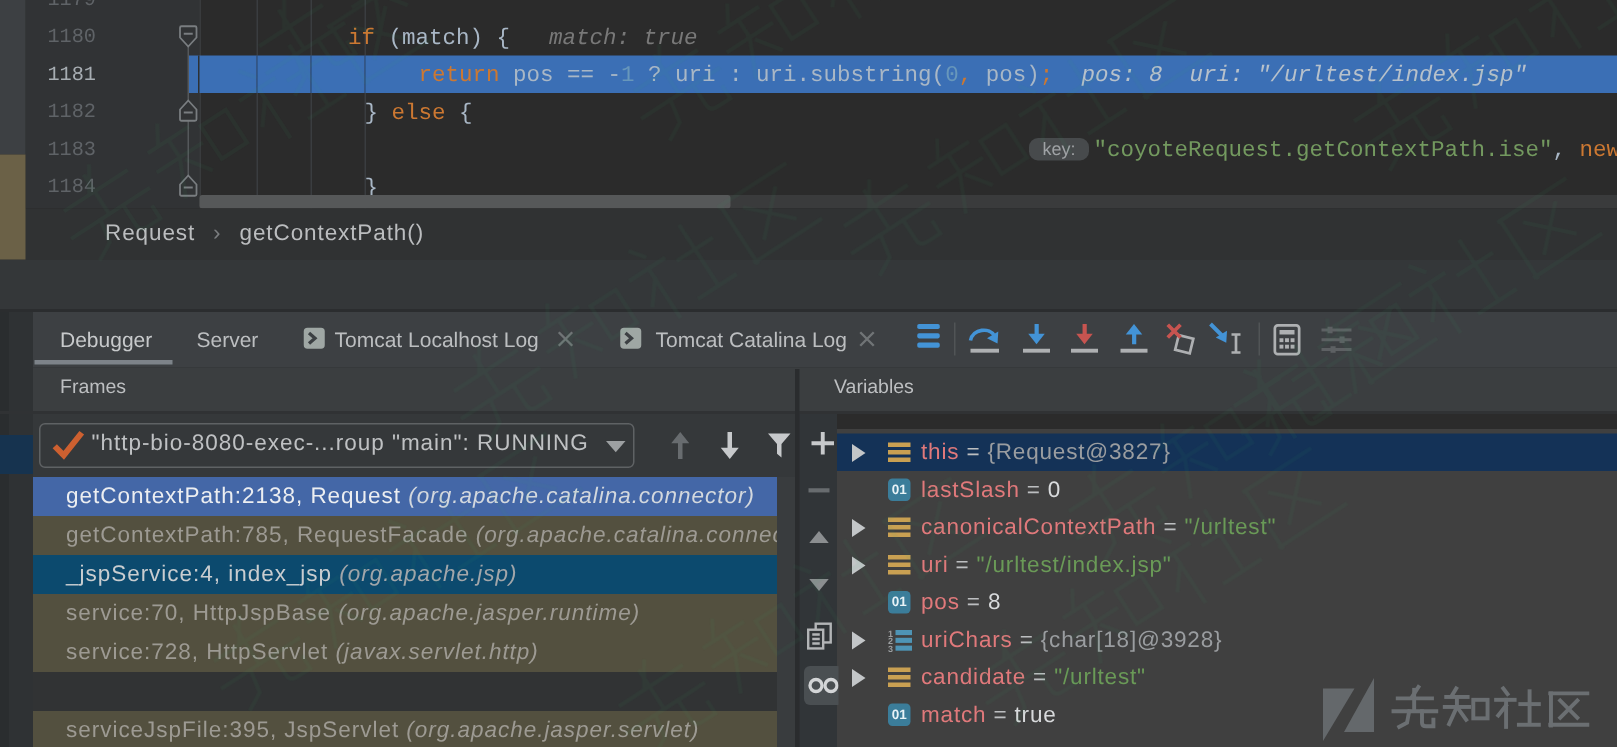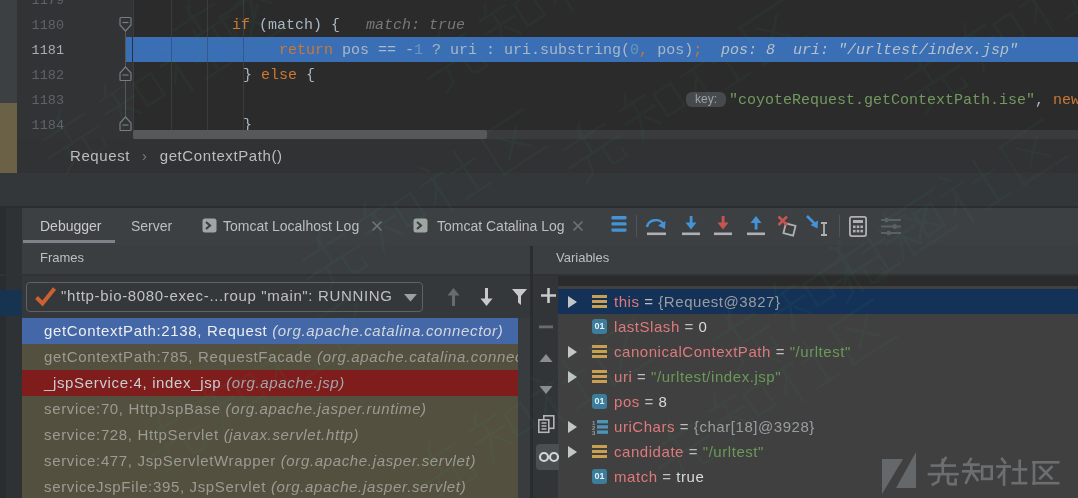--- a/index.html
+++ b/index.html
@@ -28,21 +28,21 @@
   #tabs{left:0;top:208px;width:1078px;height:37px;background:#3d4043;font-size:14px;color:#bcbec0}
   #leftcol{left:0;top:208px;width:22px;height:290px;background:#2f3234}
   #headers{left:22px;top:245px;width:1056px;height:30px;background:#3b3e40;font-size:13px;color:#bdbfc1}
   #hdrline{left:0;top:274px;width:1078px;height:2px;background:#303234}
   #ftoolbar{left:22px;top:276px;width:508px;height:42px;background:#35383a}
   #combo{left:26px;top:282px;width:397px;height:30px;border:1px solid #5f6264;border-radius:4px;box-sizing:border-box}
   #frames{left:22px;top:318px;width:496px;height:180px;background:#313334;overflow:hidden}
   .frow{position:absolute;left:0;width:496px;height:26px;line-height:26px;font-size:15px;letter-spacing:0.65px;white-space:nowrap;overflow:hidden}
   .ftan{background:#53503f;color:#9d9a93}
   .fsel{background:#4467a7;color:#eceef1}
-  .fnorm{background:#7f1d1d;color:#c9cdd0}
+  .fnorm{background:#0c4a6e;color:#c9cdd0}
   .pkg{font-style:italic}
   #fscroll{left:518px;top:318px;width:12px;height:180px;background:#393c3e}
   #vdivider{left:530px;top:246px;width:3px;height:252px;background:#2a2c2e}
   #wcol{left:533px;top:276px;width:25px;height:222px;background:#313538}
   #vars{left:558px;top:286px;width:520px;height:222px;background:#404040}
   .vrow{position:absolute;left:0;width:520px;height:25px;line-height:25px;font-size:15px;letter-spacing:0.55px;color:#bcbec0;white-space:pre}
   .vname{color:#e0797b}
   .vgray{color:#9a9da0}
   .vstr{color:#6a9a57}
   .vwhite{color:#d8dadc}
@@ -244,21 +244,20 @@
       <circle cx="21" cy="142" r="4"></circle>
   </g>
 </svg>
 
 <div class="abs" id="frames">
   <div class="frow fsel" style="top:0"><span style="margin-left:22px">getContextPath:2138, Request <span class="pkg" style="color:#d3d8de">(org.apache.catalina.connector)</span></span></div>
   <div class="frow ftan" style="top:26px"><span style="margin-left:22px">getContextPath:785, RequestFacade <span class="pkg">(org.apache.catalina.connecto</span></span></div>
   <div class="frow fnorm" style="top:52px"><span style="margin-left:22px">_jspService:4, index_jsp <span class="pkg" style="color:#a2a6aa">(org.apache.jsp)</span></span></div>
   <div class="frow ftan" style="top:78px"><span style="margin-left:22px">service:70, HttpJspBase <span class="pkg">(org.apache.jasper.runtime)</span></span></div>
   <div class="frow ftan" style="top:104px"><span style="margin-left:22px">service:728, HttpServlet <span class="pkg">(javax.servlet.http)</span></span></div>
-  <div class="frow ftan" style="top:130px"><span style="margin-left:22px">service:477, JspServletWrapper <span class="pkg">(org.apache.jasper.servlet)</span></span></div>
   <div class="frow ftan" style="top:156px"><span style="margin-left:22px">serviceJspFile:395, JspServlet <span class="pkg">(org.apache.jasper.servlet)</span></span></div>
 </div>
 <div class="abs" id="fscroll"></div>
 <div class="abs" id="vdivider"></div>
 <div class="abs" id="wcol"></div>
 
 <div class="abs" id="vars">
   <div class="vrow" style="top:3px;background:#143257">
     <span class="varrow"></span>
     <span class="ficon"><span class="fbar" style="top:0"></span><span class="fbar" style="top:5px"></span><span class="fbar" style="top:10px"></span></span>

